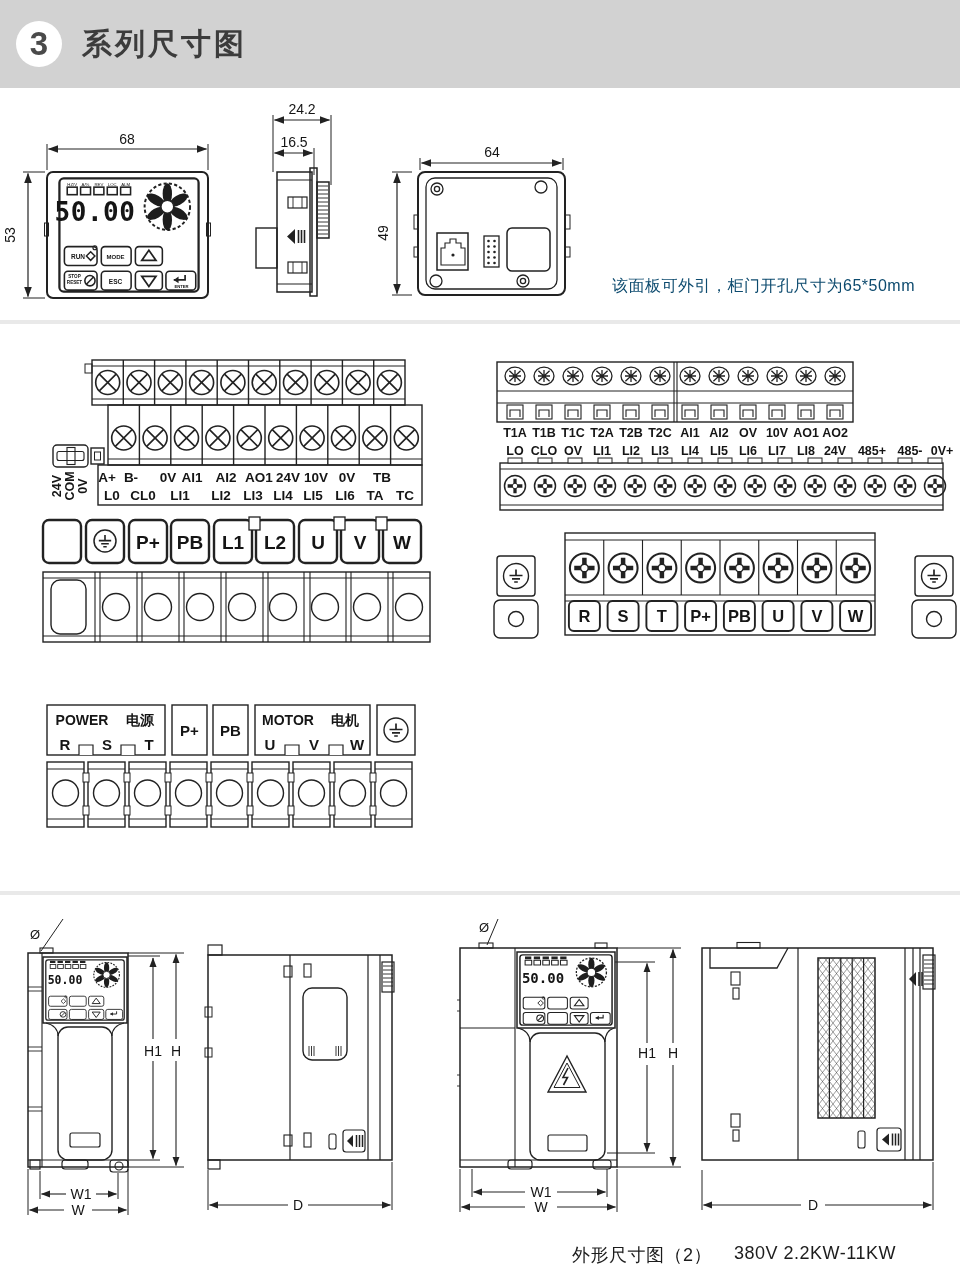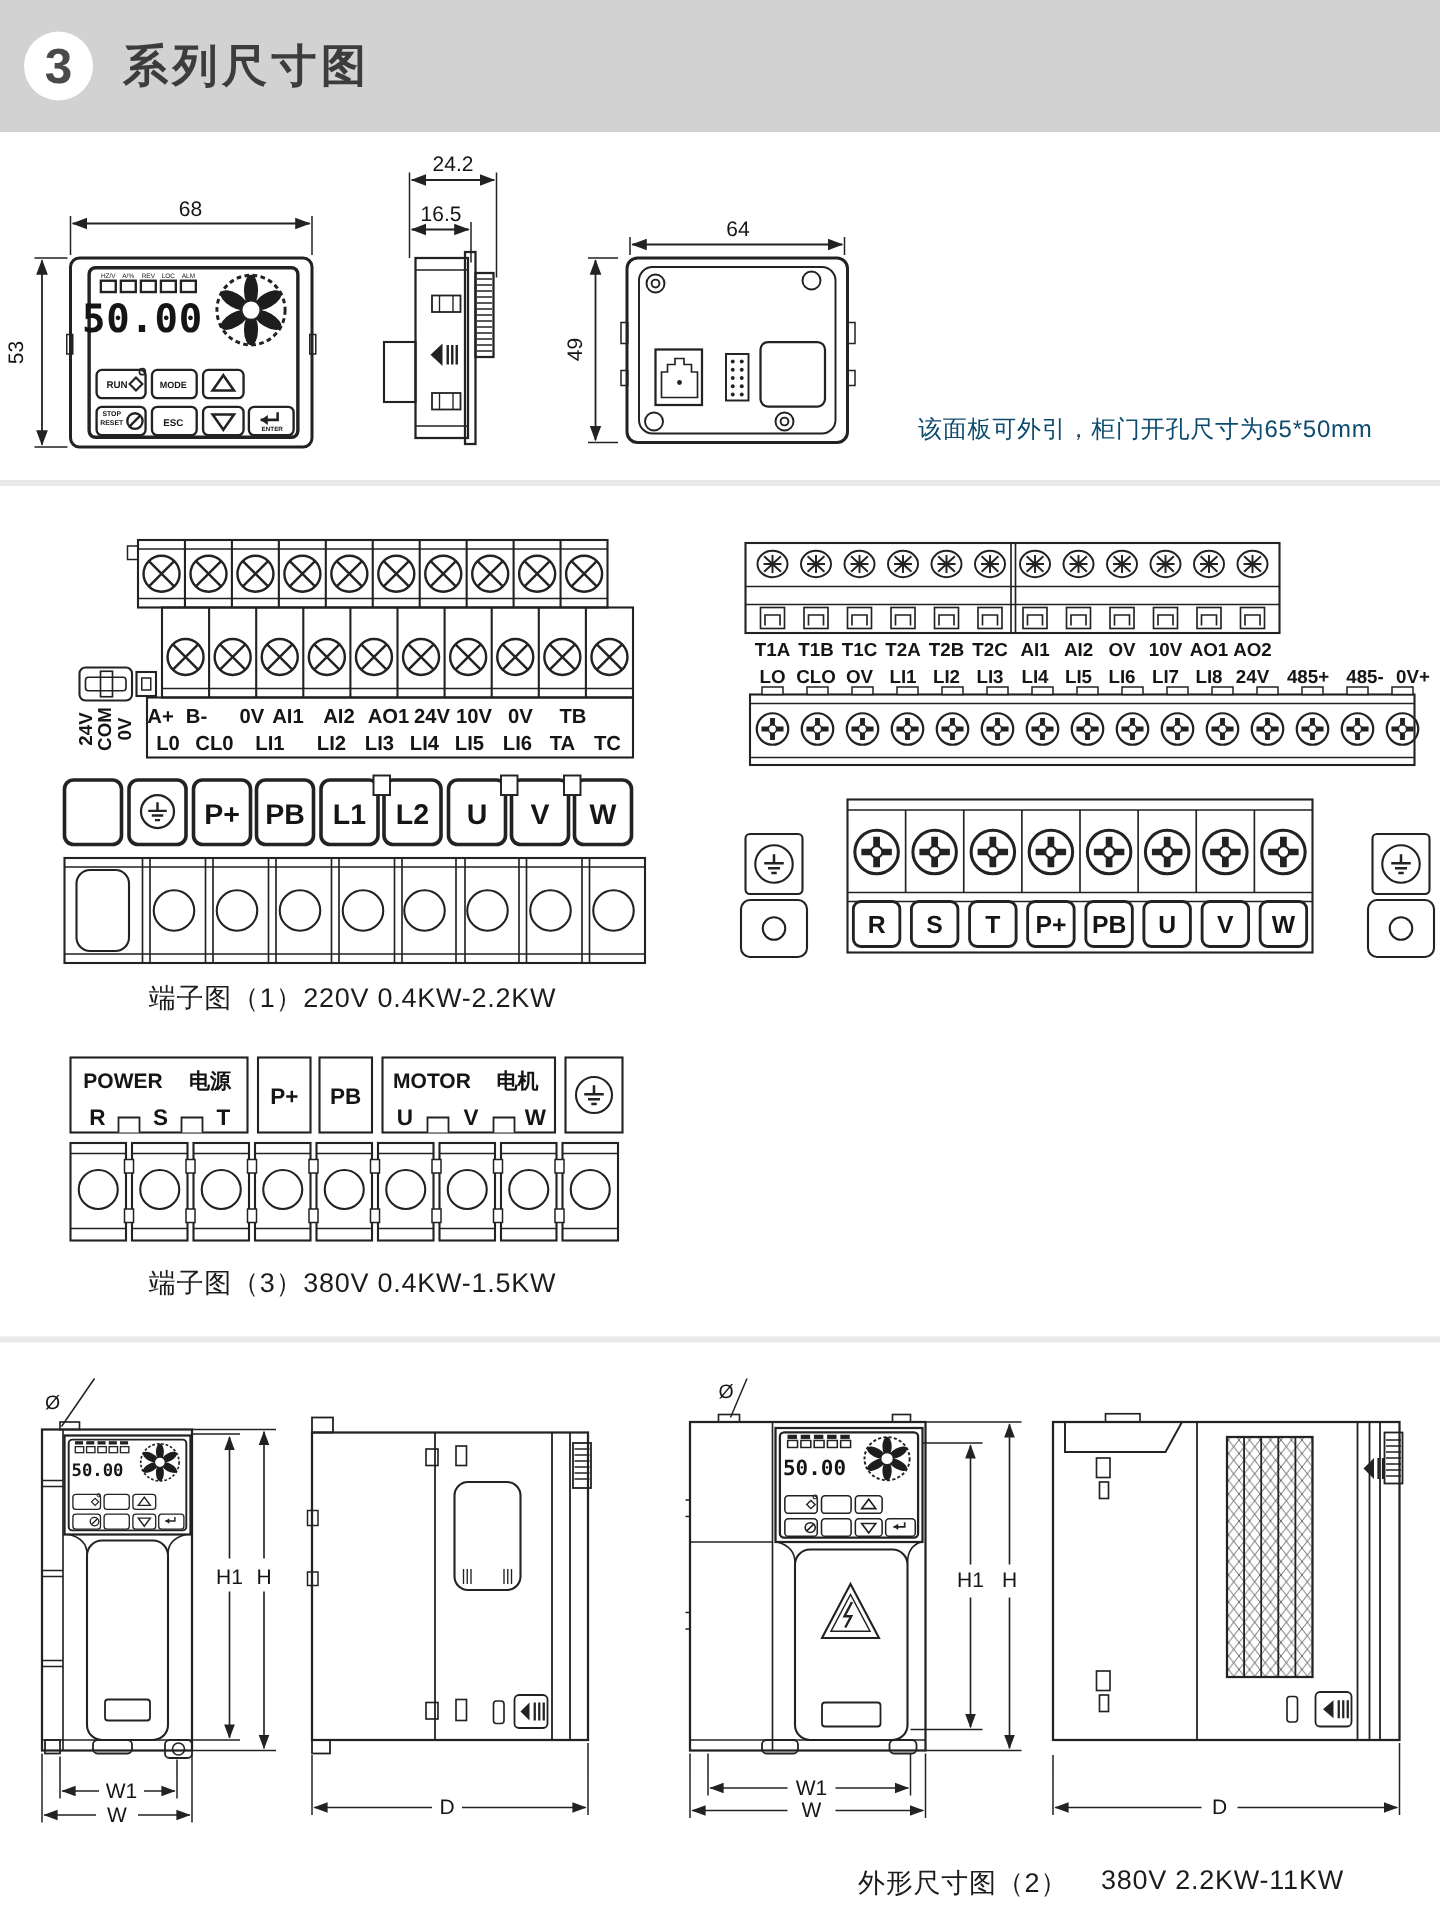--- a/index.html
+++ b/index.html
@@ -294,21 +294,20 @@
       <circle cx="86" cy="255" r="13.5"></circle>
         <circle cx="128" cy="255" r="13.5"></circle>
         <circle cx="170" cy="255" r="13.5"></circle>
       <circle cx="212" cy="255" r="13.5"></circle>
         <circle cx="253" cy="255" r="13.5"></circle>
         <circle cx="295" cy="255" r="13.5"></circle>
       <circle cx="337" cy="255" r="13.5"></circle>
         <circle cx="379" cy="255" r="13.5"></circle>
     </g>
   </svg>
-  <div class="cap" style="left:40px;top:653px;width:390px">端子图（1）220V 0.4KW-2.2KW</div>
 
   <svg style="left:490px;top:355px" width="470" height="300" viewBox="0 0 470 300">
     <g class="ln" stroke-width="1.4">
       <rect x="7" y="7" width="356" height="60"></rect>
       <path d="M184,7 V67 M187,7 V67" stroke-width="1.1"></path>
       <path d="M7,36 H363 M7,48 H363" stroke-width="1"></path>
       <use href="#so" transform="translate(25,21)"></use>
         <use href="#so" transform="translate(54,21)"></use>
       <use href="#so" transform="translate(83,21)"></use>
         <use href="#so" transform="translate(112,21)"></use>
@@ -517,21 +516,20 @@
           <rect x="94" y="106" width="6" height="9"></rect>
           <rect x="135" y="106" width="6" height="9"></rect>
         <rect x="176" y="106" width="6" height="9"></rect>
           <rect x="217" y="106" width="6" height="9"></rect>
           <rect x="258" y="106" width="6" height="9"></rect>
         <rect x="299" y="106" width="6" height="9"></rect>
           <rect x="340" y="106" width="6" height="9"></rect>
       </g>
     </g>
   </svg>
-  <div class="cap" style="left:40px;top:843px;width:390px">端子图（3）380V 0.4KW-1.5KW</div>
 
   <div class="divider" style="top:891px"></div>
 
   <svg style="left:10px;top:915px" width="400" height="310" viewBox="0 0 400 310">
     <line x1="53" y1="4" x2="31" y2="36" class="ln" stroke-width="1"></line>
     <text x="20" y="24" font-size="13">Ø</text>
     <g class="ln" stroke-width="1.5">
       <rect x="18" y="38" width="100" height="214"></rect>
       <rect x="30" y="33" width="13" height="5" stroke-width="1.1"></rect>
       <path d="M32,38 V252" stroke-width="1.1"></path>

